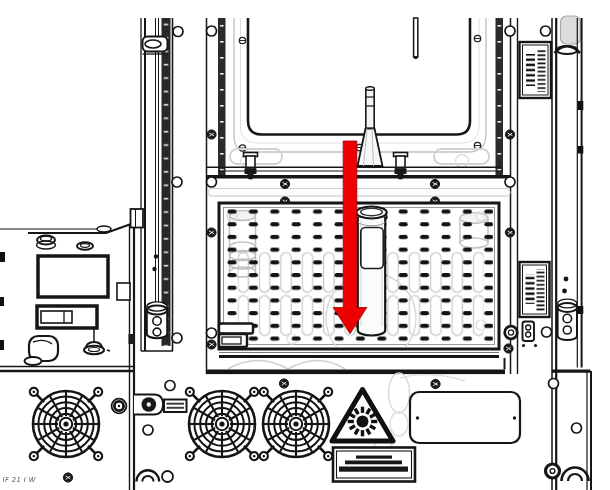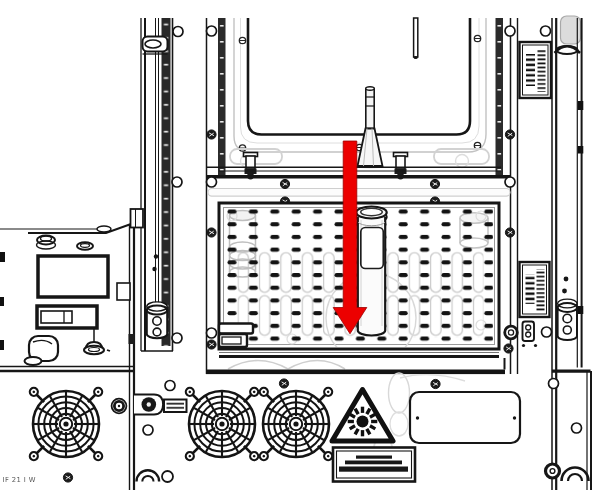--- a/index.html
+++ b/index.html
@@ -1,17 +1,17 @@
 <!DOCTYPE html>
 <html><head>
 <meta charset="utf-8">
 <style>
   html,body{margin:0;padding:0;background:#fff;}
   .stage{position:relative;width:610px;height:490px;background:#fff;overflow:hidden;
-         font-family:"Liberation Sans",sans-serif;}
+         font-family:"Liberation Sans",sans-serif;font-style:italic;}
   svg{display:block;}
   text.micro{font-family:"DejaVu Sans","Liberation Sans",sans-serif;font-size:6.8px;
              fill:#3a3a3a;opacity:.85;letter-spacing:.4px;}
 </style>
 </head>
 <body>
 
 <div class="stage">
 <svg width="610" height="490" viewBox="0 0 610 490" xmlns="http://www.w3.org/2000/svg">
 <defs>

